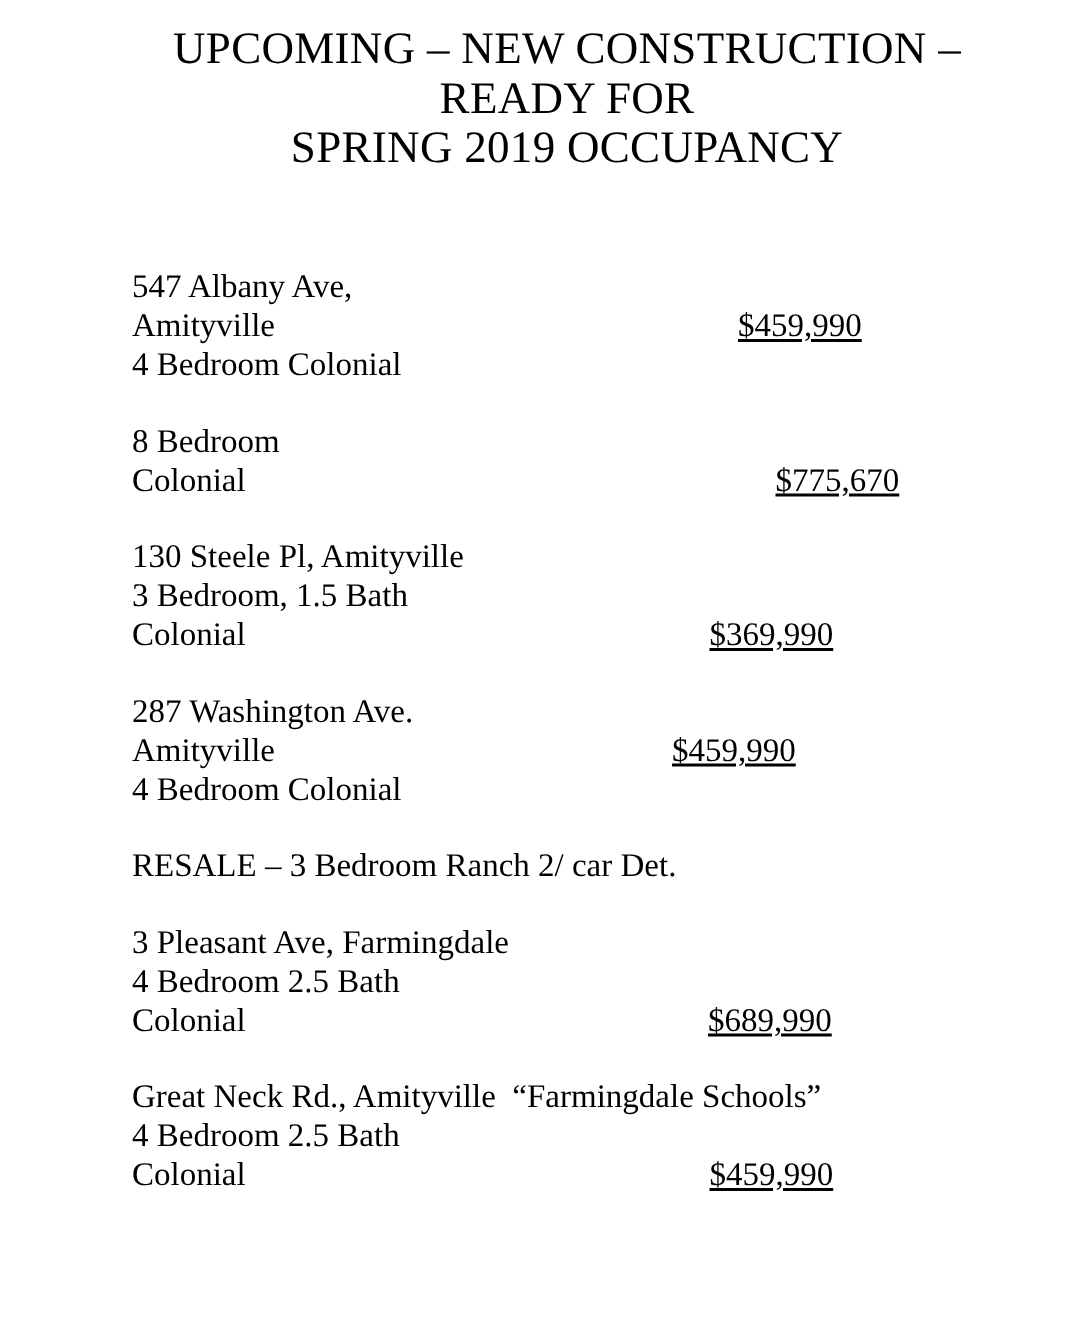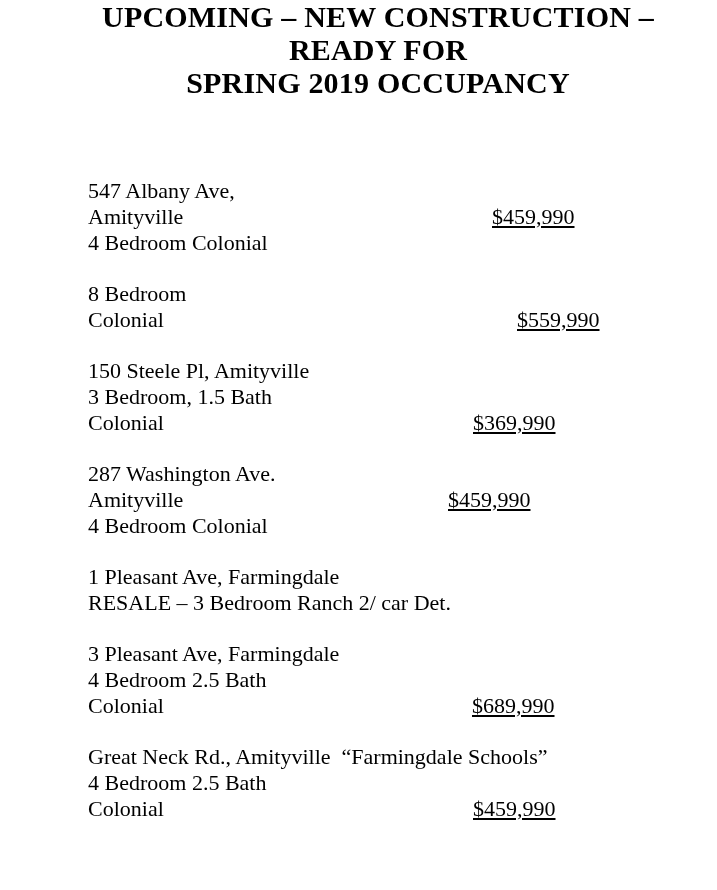--- a/index.html
+++ b/index.html
@@ -11,25 +11,25 @@
     position: relative;
     width: 717px;
     height: 890px;
     background: #ffffff;
     color: #000000;
     font-family: "Liberation Serif", "DejaVu Serif", serif;
     overflow: hidden;
   }
   .title-block {
     position: absolute;
-    top: 0;
+    top: 16px;
     left: 88px;
     width: 580px;
     text-align: center;
-    font-weight: bold;
+    font-weight: normal;
     font-size: 30px;
     line-height: 33px;
     letter-spacing: 0.2px;
   }
   .listings {
     position: absolute;
     top: 178px;
     left: 88px;
     width: 600px;
   }
@@ -64,37 +64,36 @@
   <div class="listings">
 
     <div class="listing">
       <div class="line"><span>547 Albany Ave,</span></div>
       <div class="line"><span>Amityville</span><span class="price" style="left:404px">$459,990</span></div>
       <div class="line"><span>4 Bedroom Colonial</span></div>
     </div>
 
     <div class="listing">
       <div class="line"><span>8 Bedroom</span></div>
-      <div class="line"><span>Colonial</span><span class="price" style="left:429px">$559,990</span></div>
+      <div class="line"><span>Colonial</span><span class="price" style="left:429px">$775,670</span></div>
     </div>
 
     <div class="listing">
-      <div class="line"><span>150 Steele Pl, Amityville</span></div>
+      <div class="line"><span>130 Steele Pl, Amityville</span></div>
       <div class="line"><span>3 Bedroom, 1.5 Bath</span></div>
       <div class="line"><span>Colonial</span><span class="price" style="left:385px">$369,990</span></div>
     </div>
 
     <div class="listing">
       <div class="line"><span>287 Washington Ave.</span></div>
       <div class="line"><span>Amityville</span><span class="price" style="left:360px">$459,990</span></div>
       <div class="line"><span>4 Bedroom Colonial</span></div>
     </div>
 
     <div class="listing">
-      <div class="line"><span>1 Pleasant Ave, Farmingdale</span></div>
       <div class="line"><span>RESALE – 3 Bedroom Ranch 2/ car Det.</span></div>
     </div>
 
     <div class="listing">
       <div class="line"><span>3 Pleasant Ave, Farmingdale</span></div>
       <div class="line"><span>4 Bedroom 2.5 Bath</span></div>
       <div class="line"><span>Colonial</span><span class="price" style="left:384px">$689,990</span></div>
     </div>
 
     <div class="listing">

